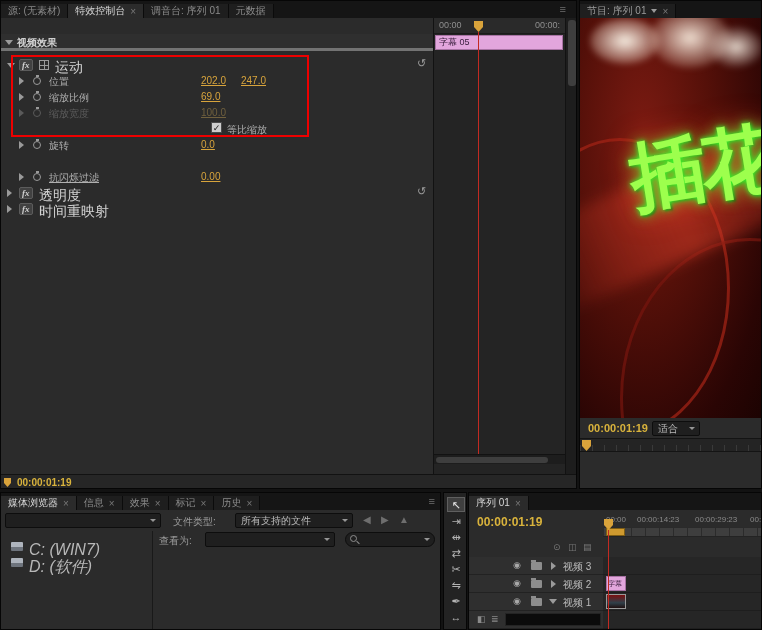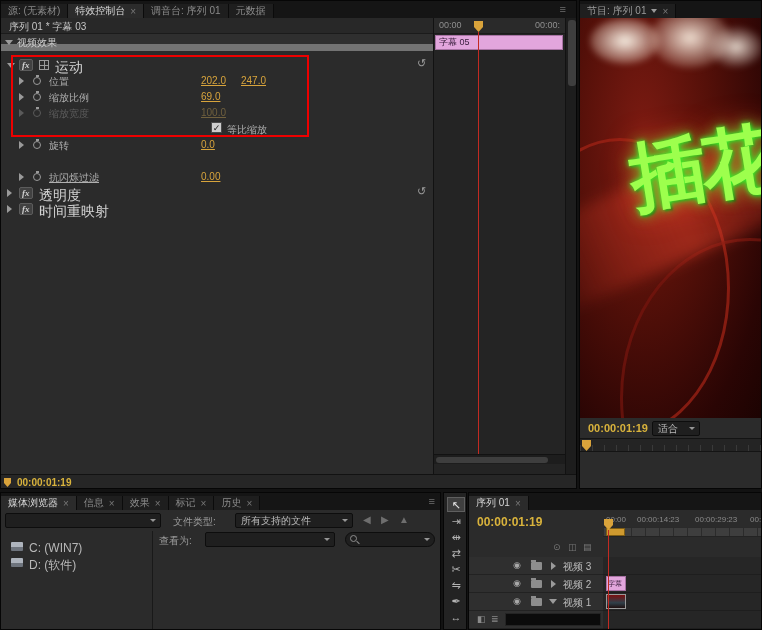--- a/index.html
+++ b/index.html
@@ -40,21 +40,21 @@
   .scrollthumb { background:#3e3e3e; border-radius:3px; position:absolute; }
   .disk { position:absolute; width:12px; height:9px; border-radius:1px;
           background:linear-gradient(#aeb4bd 55%, #6e747d 55%); }
   .folder { position:absolute; width:11px; height:8px; background:#8d8d8d; border-radius:1px; }
   .folder::before { content:""; position:absolute; left:0; top:-2px; width:5px; height:2px; background:#8d8d8d; }
   .mag { position:absolute; width:7px; height:7px; border:1px solid #8d8d8d; border-radius:50%; }
   .mag::after { content:""; position:absolute; left:5px; top:6px; width:4px; height:1px; background:#8d8d8d; transform:rotate(45deg); }
 
   
   .ec-bread { position:absolute; left:0; top:17px; width:432px; height:16px; background:#282828; border-bottom:1px solid #1b1b1b; }
-  .ec-section { position:absolute; left:0; top:33px; width:432px; height:17px; background:#2f2f2f; border-bottom:7px solid #737373; }
+  .ec-section { position:absolute; left:0; top:33px; width:432px; height:17px; background:#2f2f2f; border-bottom:3px solid #737373;font-weight:bold; }
   .ec-row { position:absolute; left:0; width:432px; height:16px; }
   .ec-glabel { position:absolute; top:2px; font-size:14px; color:#d2d2d2; }
   .ec-plabel { position:absolute; top:2px; font-size:10px; color:#b0b0b0; }
   .ec-plabel.dis { color:#5d5d5d; }
   .ec-val { position:absolute; top:2px; font-size:10px; color:#d8a43c; text-decoration:underline; }
   .ec-val.dis { color:#70603d; }
   .motion-icon { position:absolute; width:10px; height:10px; border:1px solid #9a9a9a;
                  background:linear-gradient(#9a9a9a,#9a9a9a) 50% 0/1px 100% no-repeat,
                             linear-gradient(#9a9a9a,#9a9a9a) 0 50%/100% 1px no-repeat; }
   .ec-tl { position:absolute; left:432px; top:17px; width:132px; height:456px; background:#242424; border-left:1px solid #121212; }
@@ -78,21 +78,21 @@
     transform:rotate(-9deg); letter-spacing:-4px; white-space:nowrap;
     text-shadow:0 0 5px #2cff2c, 0 0 14px #57e82c, 0 0 28px rgba(255,70,40,0.9), 2px 2px 2px #083300; }
   .pm-controls { position:absolute; left:0; top:419px; right:0; height:16px; }
   .pm-ruler { position:absolute; left:0; top:437px; right:0; height:14px; background:#242424;
     border-top:1px solid #141414; border-bottom:1px solid #141414; }
   .pm-ruler .ticks { position:absolute; left:0; right:0; bottom:0; height:6px;
     background:repeating-linear-gradient(90deg, #3a3a3a 0 1px, transparent 1px 12px); }
 
   
   .mb-divider { position:absolute; left:151px; top:38px; bottom:0; width:1px; background:#191919; }
-  .tree-row { position:absolute; left:0; width:148px; height:16px; font-size:12px; color:#b8b8b8; }
+  .tree-row { position:absolute; left:0; width:148px; height:16px; font-size:16px; color:#b8b8b8;font-style:italic; }
 
   
   .tool { position:absolute; left:3px; width:18px; height:15px; text-align:center; font-size:11px;
           line-height:15px; color:#b2b2b2; }
   .tool.active { background:#3f3f3f; border:1px solid #5f5f5f; color:#e8e8e8; }
 
   
   .tl-ruler-band { position:absolute; top:34px; left:134px; right:0; height:10px; background:#3e3e3e;
     border-top:1px solid #2a2a2a; border-bottom:1px solid #232323;
     background-image:repeating-linear-gradient(90deg, #2b2b2b 0 1px, transparent 1px 14px); }
@@ -118,23 +118,20 @@
       </div>
       <div class="tab">
         <span>调音台: 序列 01</span>
       </div>
       <div class="tab">
         <span>元数据</span>
       </div>
       <span class="panelmenu" style="right:10px;">≡</span>
     </div>
 
-    <div class="ec-bread">
-      <span class="label10" style="left:8px;top:2px;color:#c6c6c6;">序列 01 * 字幕 03</span>
-    </div>
 
     <div class="ec-section">
       <span class="tri down" style="left:4px;top:6px;"></span>
       <span class="label10" style="left:16px;top:2px;color:#cfcfcf;">视频效果</span>
     </div>
 
     <div class="ec-row" style="top:56px;">
       <span class="tri down" style="left:6px;top:6px;"></span>
       <span class="fxbadge" style="left:18px;top:2px;">fx</span>
       <span class="motion-icon" style="left:38px;top:3px;"></span>

